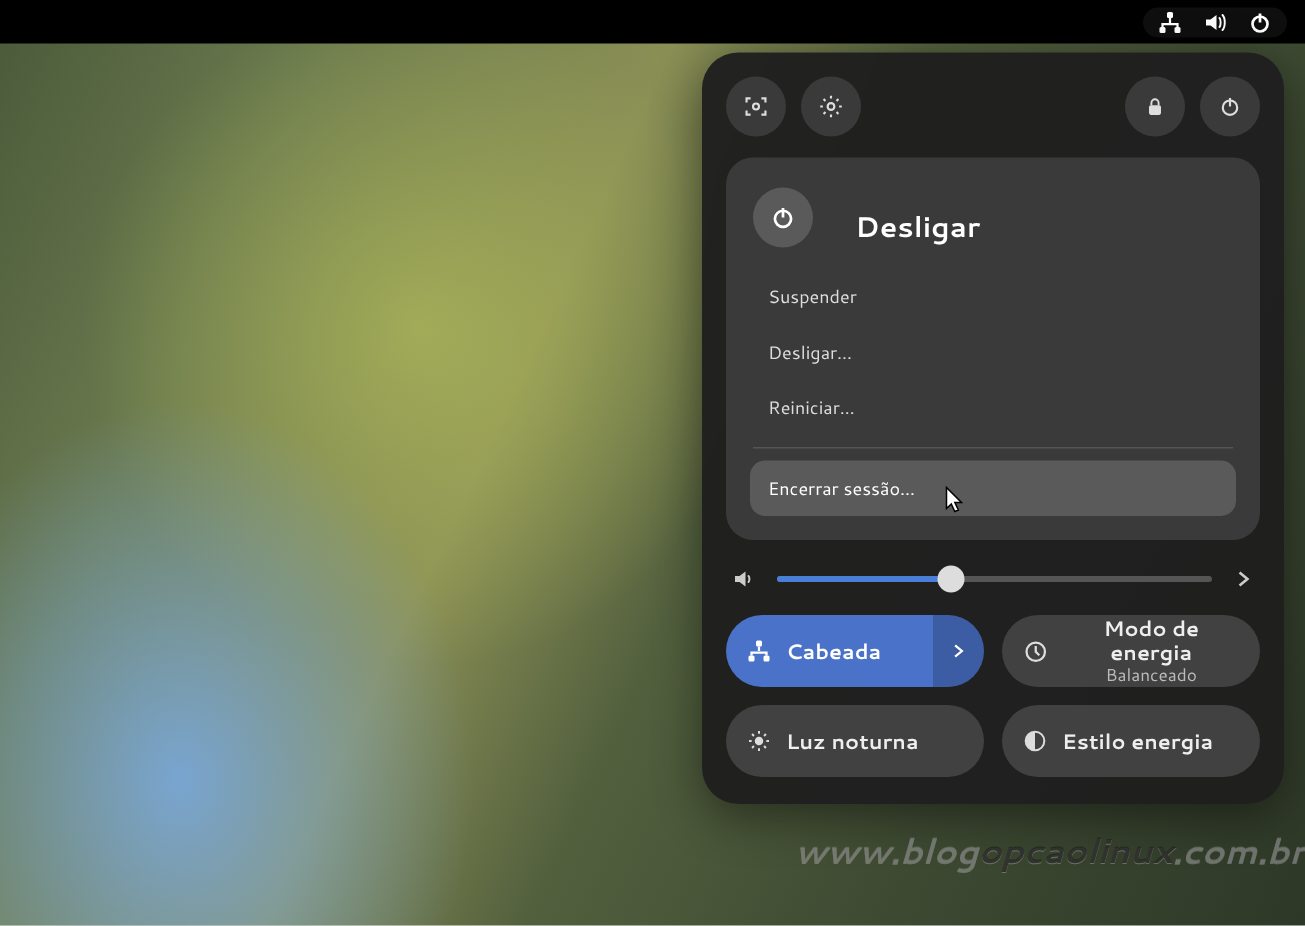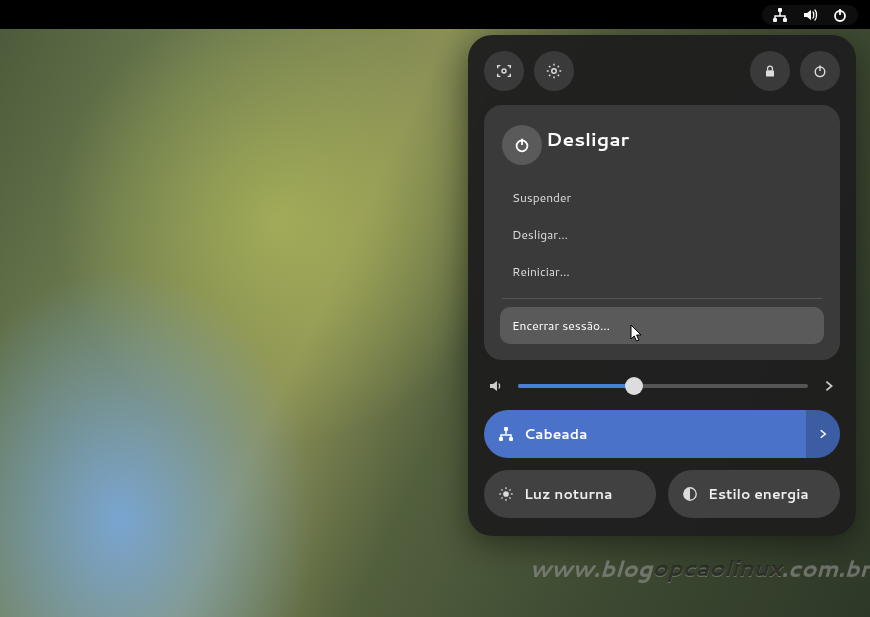--- a/index.html
+++ b/index.html
@@ -29,21 +29,21 @@
   .head-row .spacer { flex:1; }
   .circle-btn {
     width:40px; height:40px; border-radius:50%; background:#3a3a3a;
     display:flex; align-items:center; justify-content:center; cursor:pointer;
     color:#ddd;
   }
   
   .submenu {
     margin-top:14px; background:#3a3a3a; border-radius:18px; padding:16px 16px 16px 16px;
   }
-  .submenu-head { display:flex; align-items:flex-start; gap:4px; margin-bottom:10px; padding:4px 2px; }
+  .submenu-head { display:flex; align-items:flex-end; gap:28px; margin-bottom:10px; padding:4px 2px; }
   .submenu-head .backcirc {
     width:40px; height:40px; border-radius:50%; background:#5a5a5a;
     display:flex; align-items:center; justify-content:center; color:#eee;
   }
   .submenu-head h2 { font-size:19px; font-weight:700; color:#fff; }
   .menu-item {
     padding:10px 12px; font-size:12px; color:#ddd; border-radius:10px; cursor:pointer;
   }
   .menu-sep { height:1px; background:#555; margin:8px 2px; }
   .menu-item.hover { background:#5a5a5a; color:#fff; }
@@ -187,20 +187,32 @@
             <rect x="1" y="11" width="4" height="4" rx="1"></rect>
             <rect x="11" y="11" width="4" height="4" rx="1"></rect>
             <path d="M8 5v3M3 11V9h10v2" stroke="currentColor" stroke-width="1.5" fill="none"></path>
           </svg>
       </span>
       <span style="font-weight:600">Cabeada</span>
       <div class="extra-ar">
         <svg viewBox="0 0 16 16" width="12" height="12" fill="none" stroke="#fff" stroke-width="2">
             <path d="M5 3l6 5-6 5"></path>
           </svg>
+      </div>
+    </div>
+    <div class="toggle">
+      <span style="color:#ddd">
+        <svg viewBox="0 0 18 18" width="17" height="17" fill="none" stroke="currentColor" stroke-width="1.6">
+            <circle cx="9" cy="9" r="6.5"></circle>
+            <path d="M9 5v4l2.5 2.5"></path>
+          </svg>
+      </span>
+      <div class="col">
+        <span style="font-weight:600">Modo de energia</span>
+        <span class="sub">Balanceado</span>
       </div>
     </div>
   </div>
 
   <div class="toggles">
     <div class="toggle">
       <span style="color:#ddd">
         <svg viewBox="0 0 18 18" width="16" height="16" fill="currentColor">
             <circle cx="9" cy="9" r="3.2"></circle>
             <g stroke="currentColor" stroke-width="1.5">

